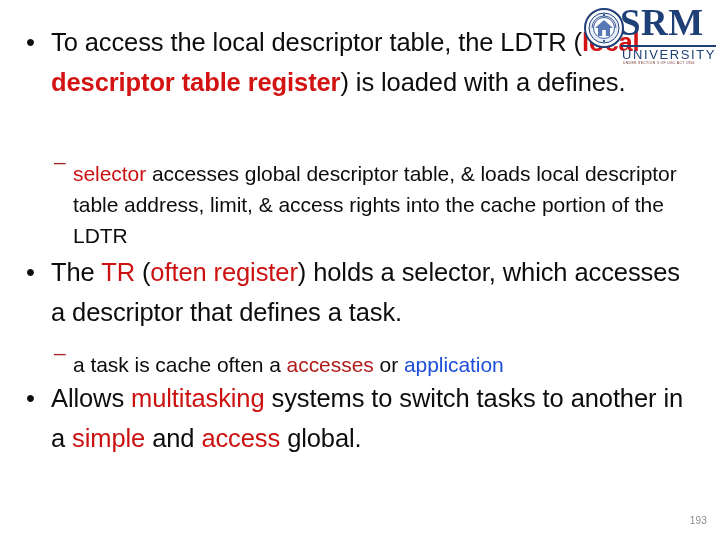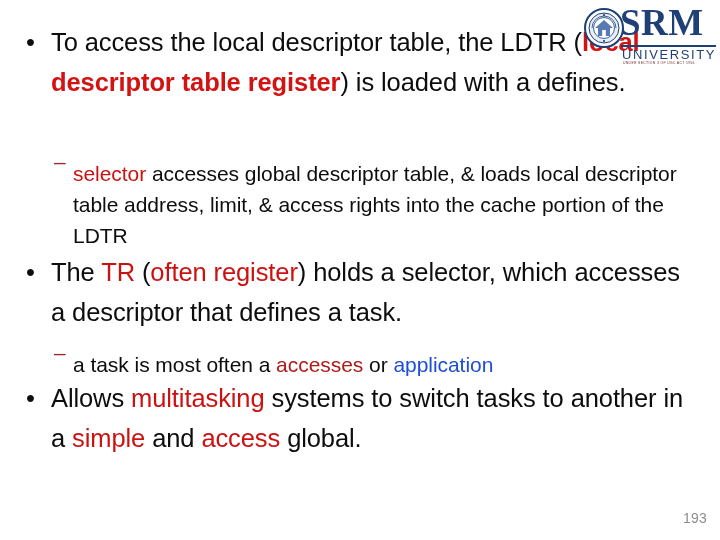--- a/index.html
+++ b/index.html
@@ -146,21 +146,21 @@
   #b1 { top: 22px; }
   #b2 { top: 146px; }
   #b3 { top: 252px; }
   #b4 { top: 337px; }
   #b5 { top: 378px; }
 
   .page-num {
     position: absolute;
     right: 13px;
     bottom: 14px;
-    font-size: 14px;
+    font-size: 10px;
     color: #8d8d8d;
     letter-spacing: 0.2px;
   }
 </style>
 </head>
 <body>
 
 <div class="slide">
 
   <div class="logo">
@@ -194,21 +194,21 @@
       <span class="txt"><span class="red">selector</span><span> accesses global descriptor table, &amp; loads local descriptor table address, limit, &amp; access rights into the cache portion of the LDTR</span></span>
     </div>
 
     <div class="bullet-l1" id="b3">
       <span class="mark">•</span>
       <span class="txt"><span>The </span><span class="red">TR</span><span> (</span><span class="red">often register</span><span>) holds a selector, which accesses a descriptor that defines a task.</span></span>
     </div>
 
     <div class="bullet-l2" id="b4">
       <span class="mark">–</span>
-      <span class="txt"><span>a task is most often a </span><span class="red-dark">accesses</span><span> or </span><span class="red-light">application</span></span>
+      <span class="txt"><span>a task is cache often a </span><span class="red-dark">accesses</span><span> or </span><span class="red-light">application</span></span>
     </div>
 
     <div class="bullet-l1" id="b5">
       <span class="mark">•</span>
       <span class="txt"><span>Allows </span><span class="red">multitasking</span><span> systems to switch tasks to another in a </span><span class="red">simple</span><span> and </span><span class="red">access</span><span> global.</span></span>
     </div>
 
   </div>
 
   <div class="page-num">193</div>

